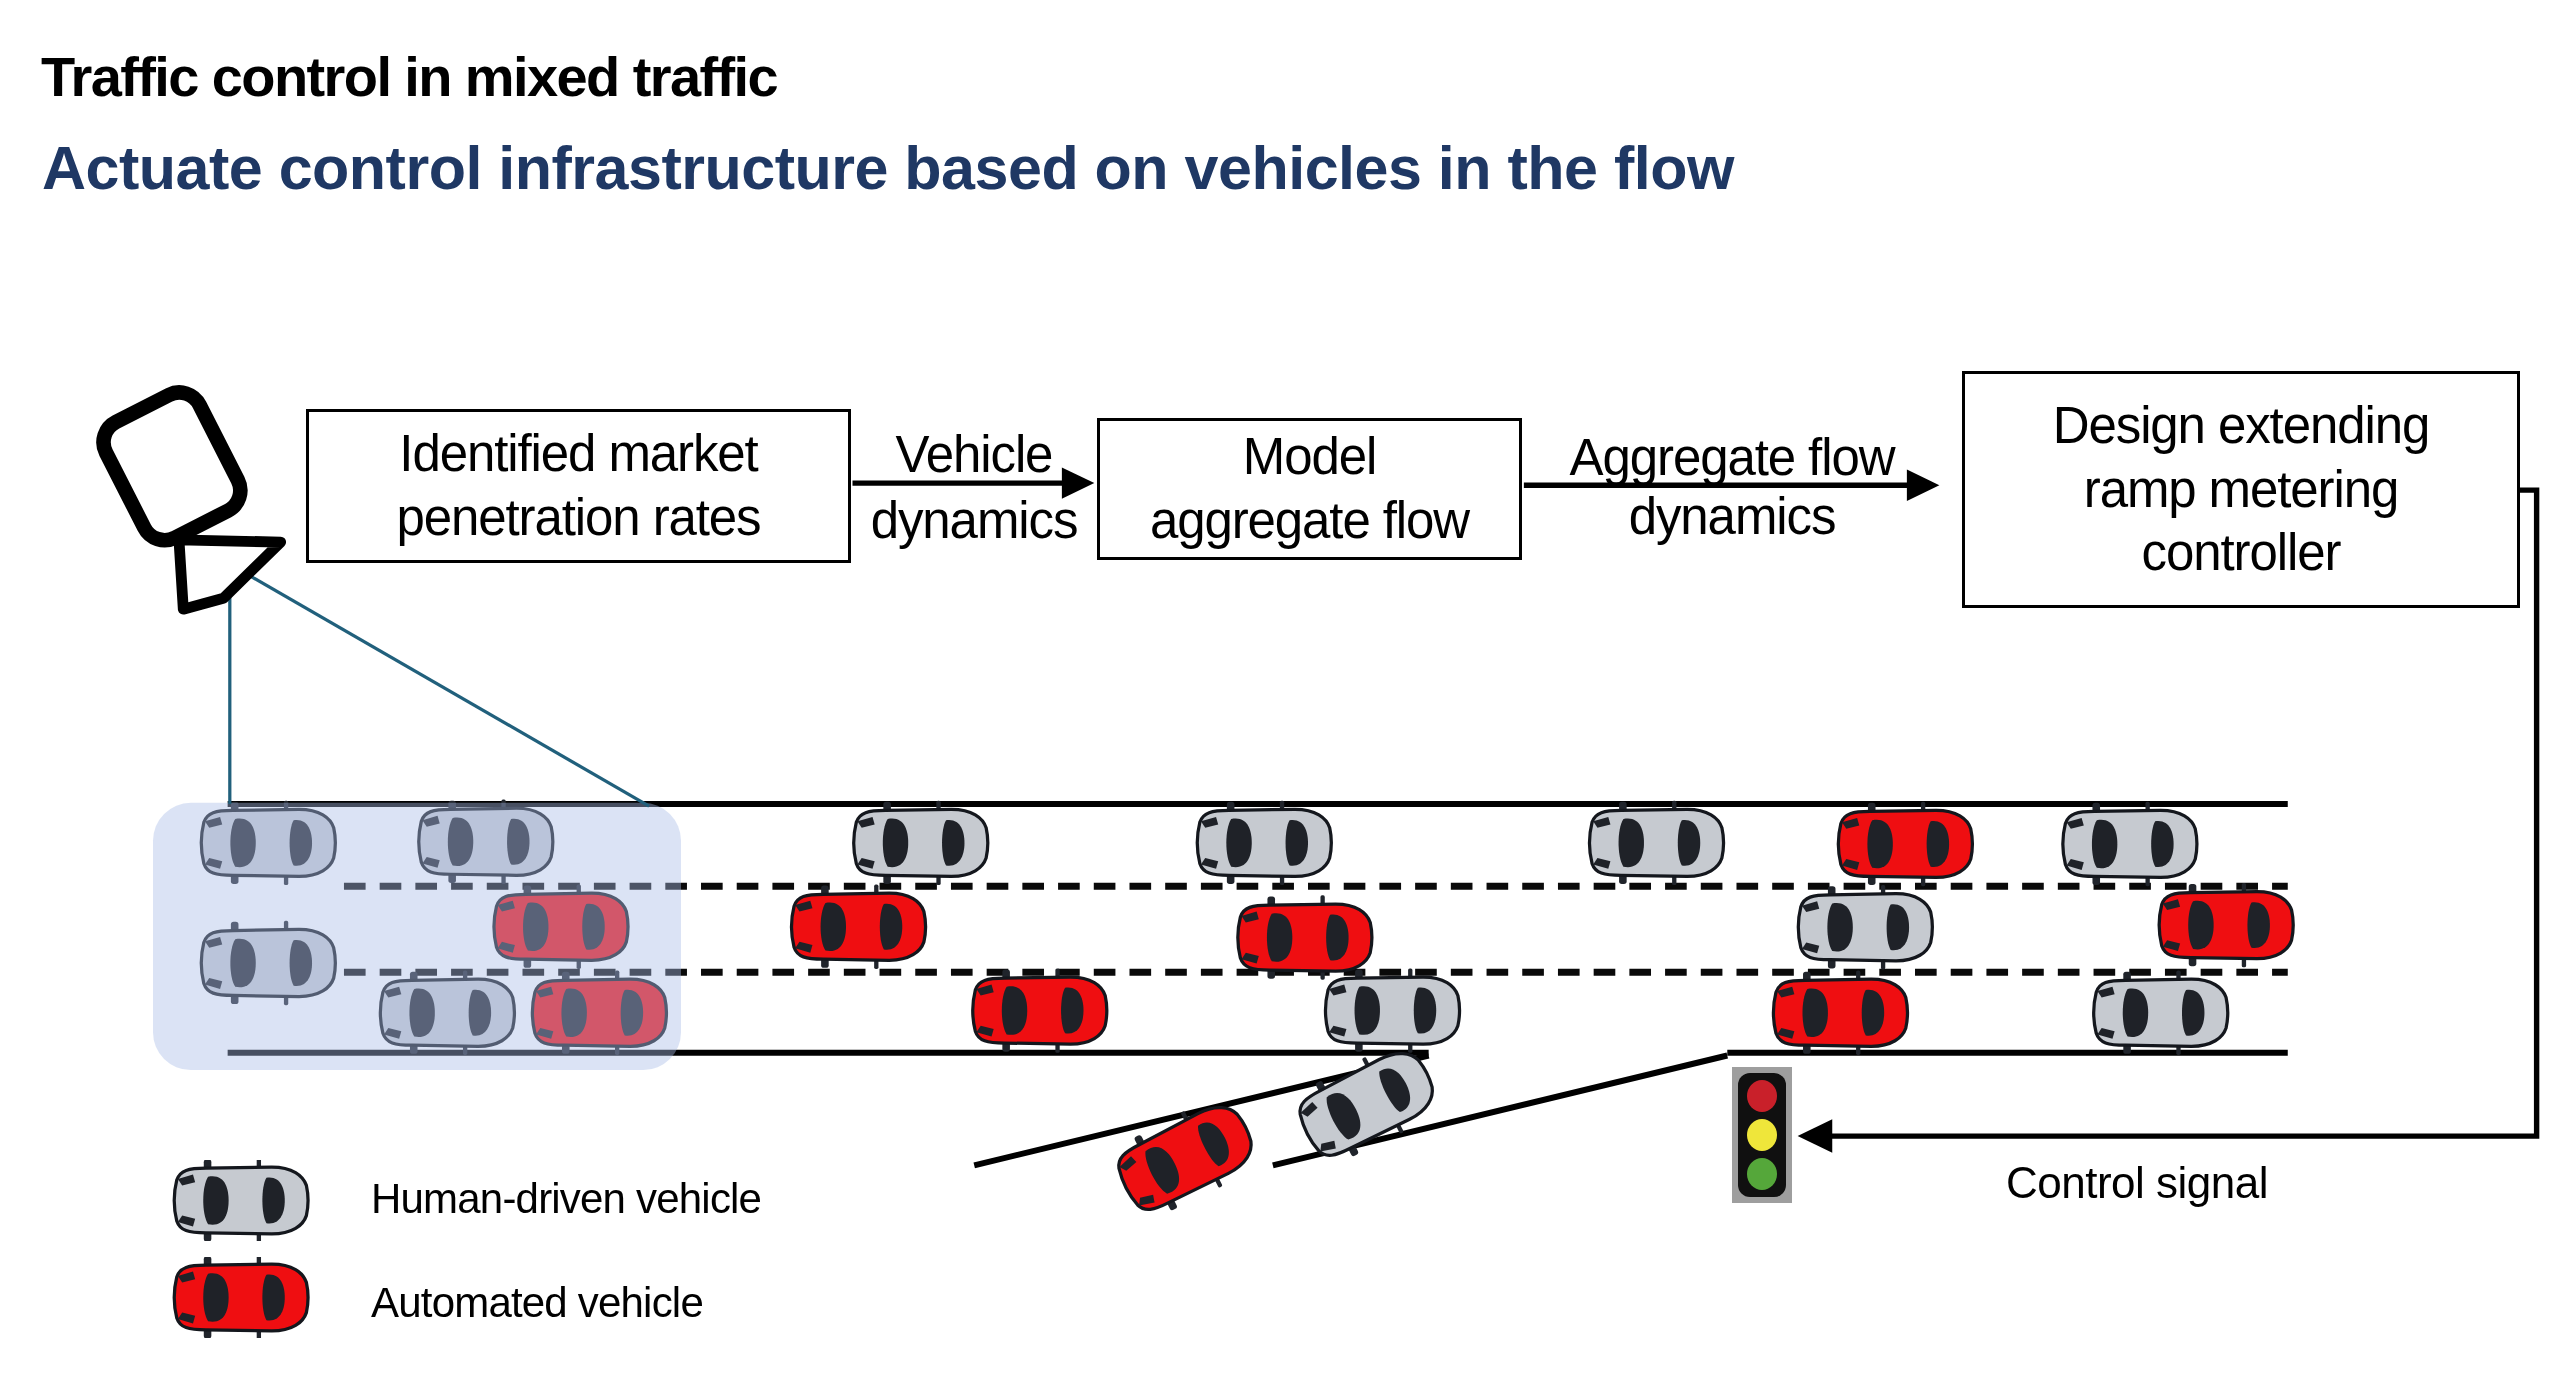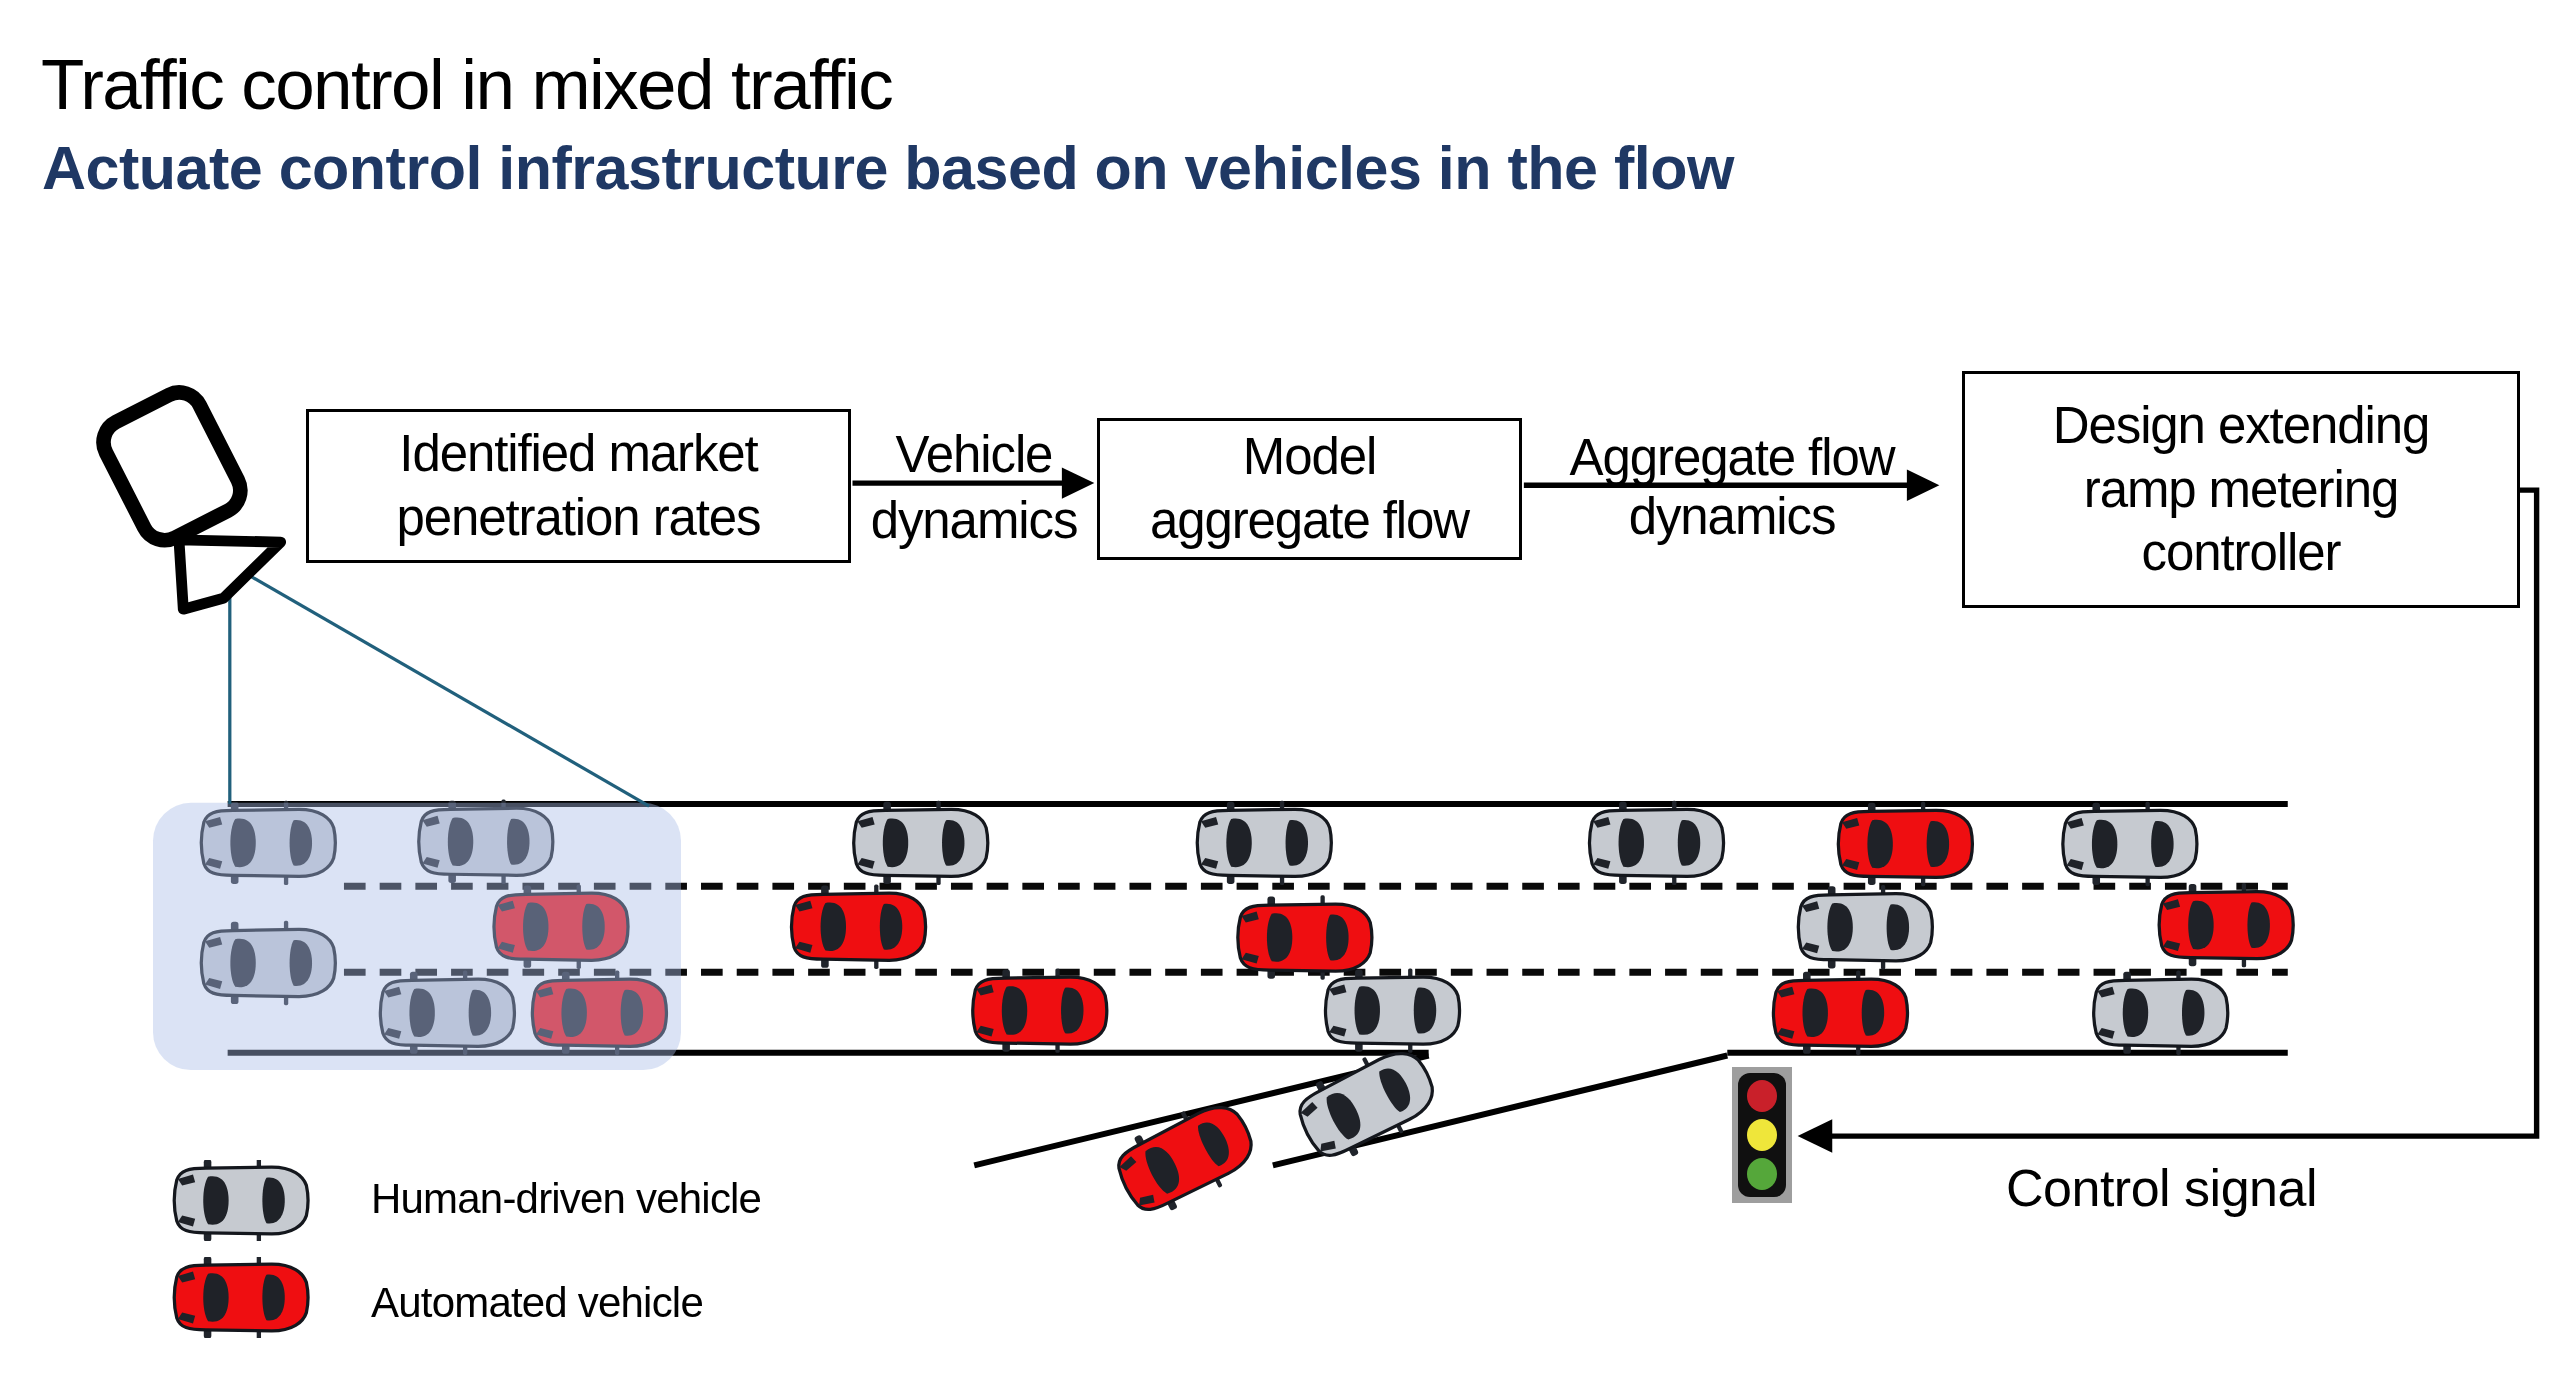--- a/index.html
+++ b/index.html
@@ -1,20 +1,20 @@
 <!DOCTYPE html>
 <html style="font-size:8.7px"><head>
 <meta charset="utf-8">
 <style>
   html,body{margin:0;padding:0;background:#ffffff;}
   #canvas{position:relative;width:2576px;height:1379px;overflow:hidden;background:#ffffff;
           font-family:"Liberation Sans",sans-serif;}
   #scene{position:absolute;left:0;top:0;width:2576px;height:1379px;}
 
-  .page-title{position:absolute;left:41px;top:44px;font-size:71px;font-weight:400;color:#000;
+  .page-title{position:absolute;left:41px;top:44px;font-size:56px;font-weight:700;color:#000;
               letter-spacing:-1.6px;white-space:nowrap;}
   .page-subtitle{position:absolute;left:42px;top:133px;font-size:61px;font-weight:700;color:#1f3864;
               letter-spacing:-0.5px;white-space:nowrap;}
 
   .flow-box{position:absolute;background:#fff;border:3.8px solid #000;box-sizing:border-box;
             display:flex;flex-direction:column;align-items:center;justify-content:center;
             text-align:center;font-size:51px;line-height:1.25;color:#000;letter-spacing:-1.1px;}
   #box1{left:306px;top:409px;width:545px;height:154px;}
   #box2{left:1097px;top:418px;width:425px;height:142px;}
   #box3{left:1942px;top:371px;width:558px;height:237px;margin-left:20px;}
@@ -25,21 +25,21 @@
   #a1l2{left:974px;top:495px;}
   #a2l1{left:1732px;top:432px;}
   #a2l2{left:1732px;top:491px;}
 
   #traffic-light{position:absolute;left:1732px;top:1067px;width:60px;height:136px;background:#9e9e9e;
                  display:flex;align-items:center;justify-content:center;}
   #tl-inner{width:48px;height:124px;background:#101010;border-radius:12px;
             display:flex;flex-direction:column;align-items:center;justify-content:space-evenly;}
   .tl-light{width:30px;height:32px;border-radius:50%;}
 
-  #control-label{position:absolute;left:2006px;top:1158px;font-size:52px;color:#000;
+  #control-label{position:absolute;left:2006px;top:1158px;font-size:44px;color:#000;
                  letter-spacing:-0.5px;white-space:nowrap;}
 
   .legend-car{position:absolute;width:141px;height:81px;}
   #legend-car-1{left:170px;top:1160px;}
   #legend-car-2{left:170px;top:1257px;}
   .legend-label{position:absolute;left:371px;font-size:42px;line-height:1;color:#000;
                 letter-spacing:-0.8px;white-space:nowrap;}
   #legend-label-1{top:1178px;}
   #legend-label-2{top:1282px;}
 

